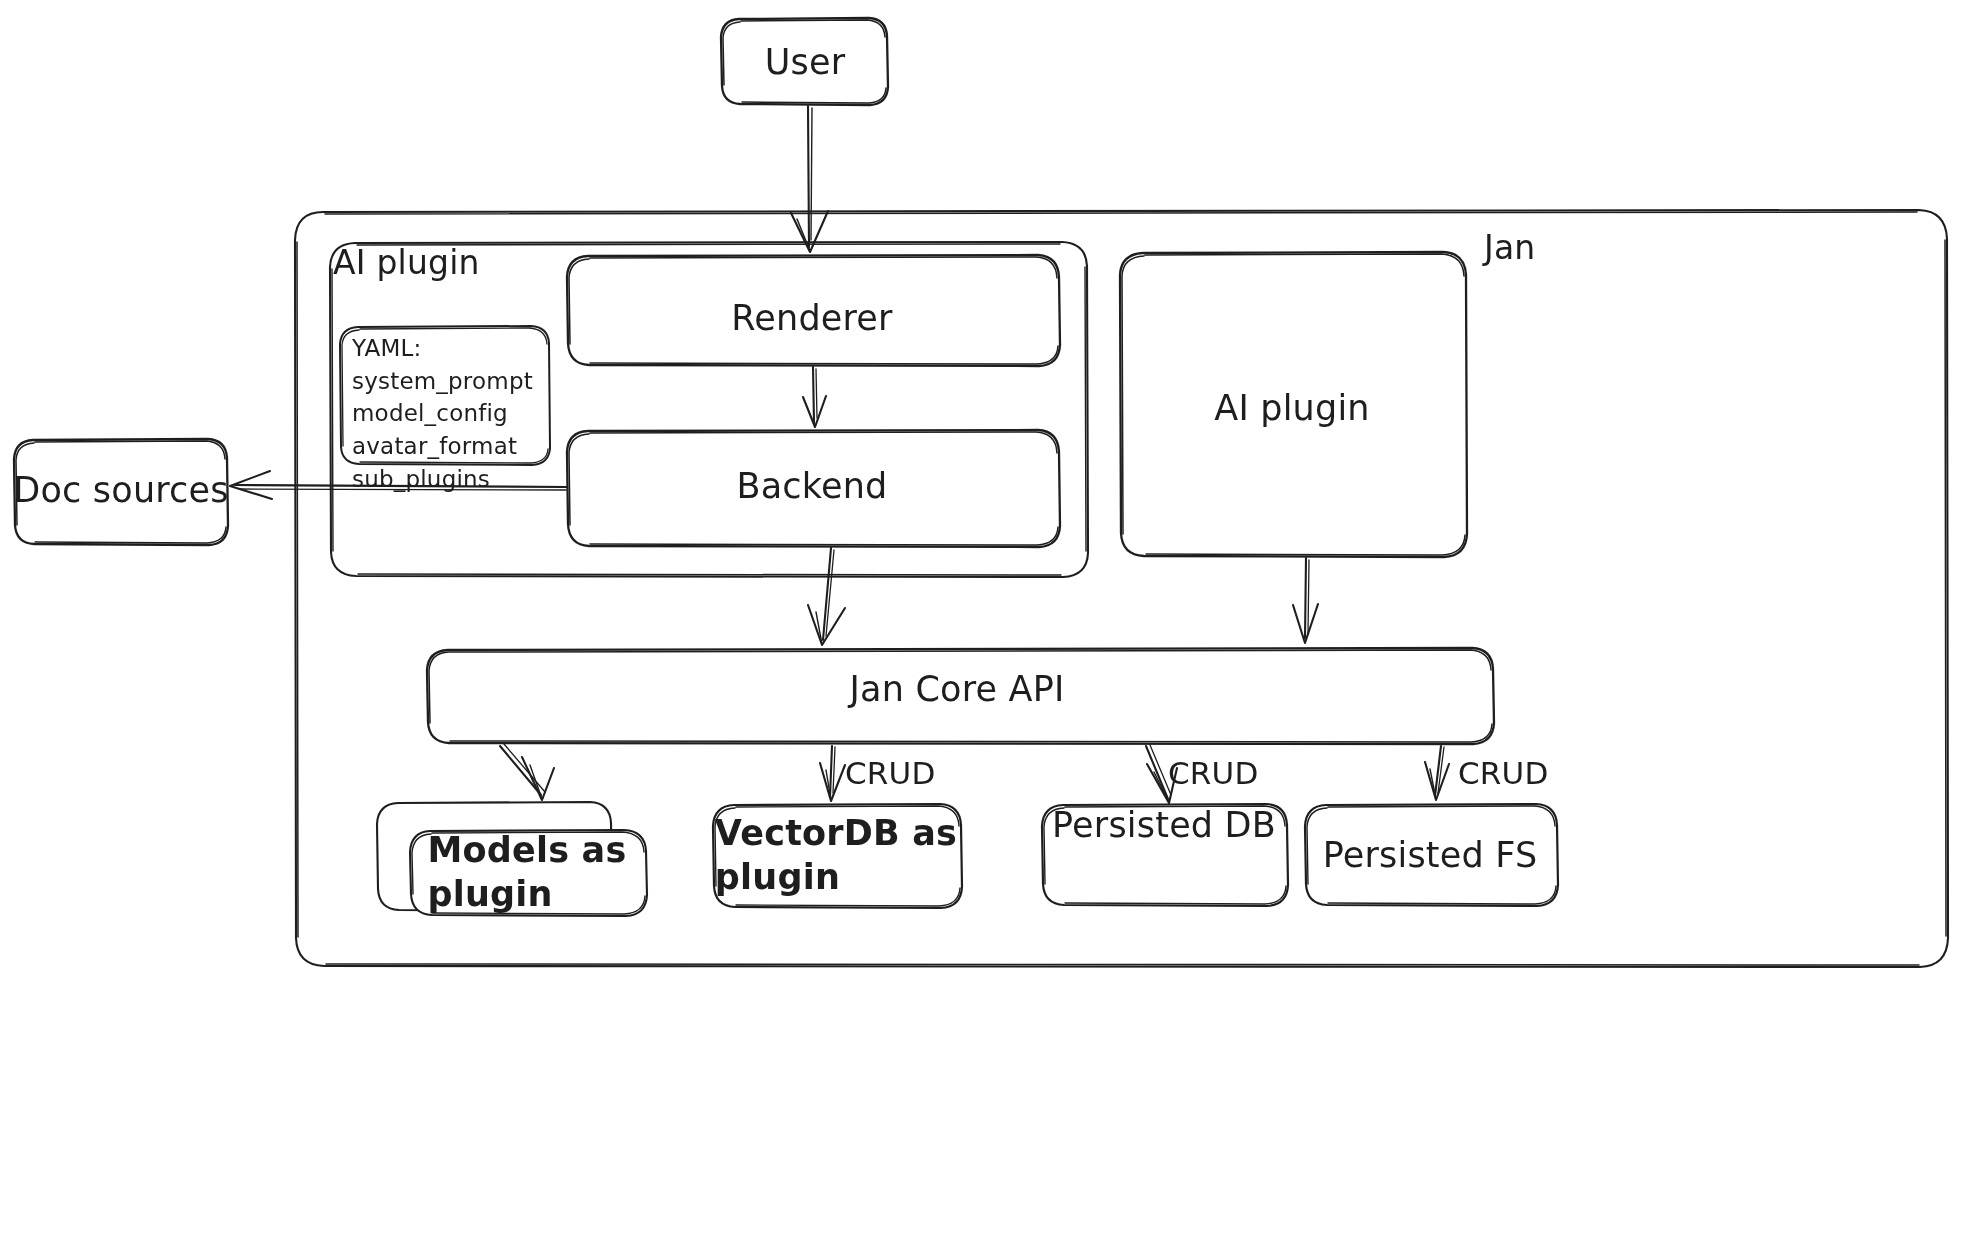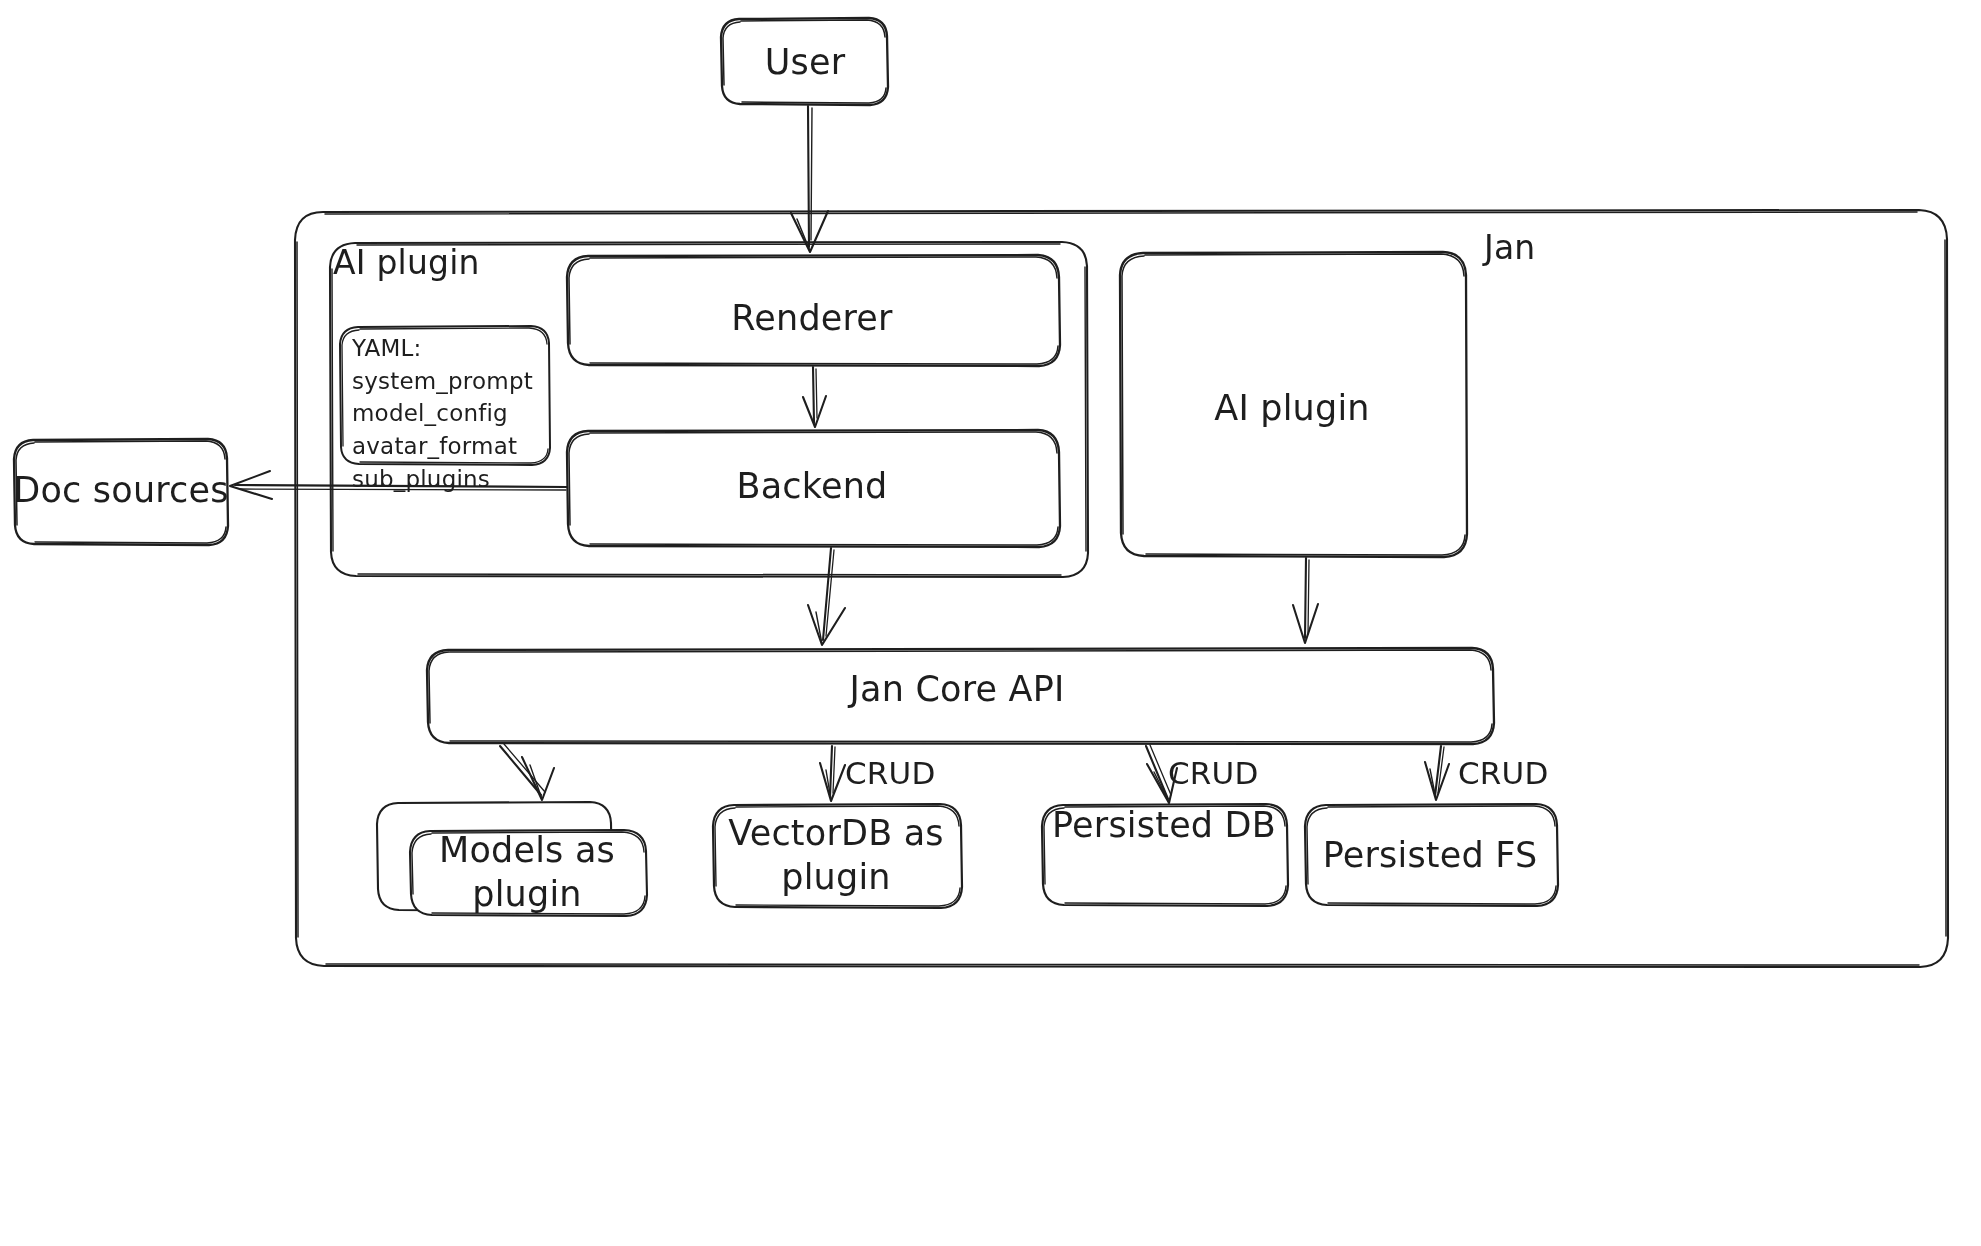--- a/index.html
+++ b/index.html
@@ -53,21 +53,21 @@
     font-size: 33px;
   }
   .edge-label {
     font-size: 31px;
     line-height: 1.32;
   }
   .yaml-label {
     font-size: 23px;
     line-height: 1.42;
   }
-  .multiline { text-align: center; line-height: 1.26; }
+  .multiline { text-align: left; line-height: 1.26; font-weight: bold; }
 </style>
 </head>
 <body>
 
 <div id="canvas">
 
   <svg class="layer" viewBox="0 0 1981 1246">
 
     <g>
       <path class="sketch-stroke box-fill" stroke-width="2.1" d="M 323 212 L 1919 210 Q 1946 211 1947 239 L 1948 938 Q 1947 966 1920 967 L 324 966 Q 297 965 296 938 L 295 240 Q 296 212 323 212 Z"></path>

